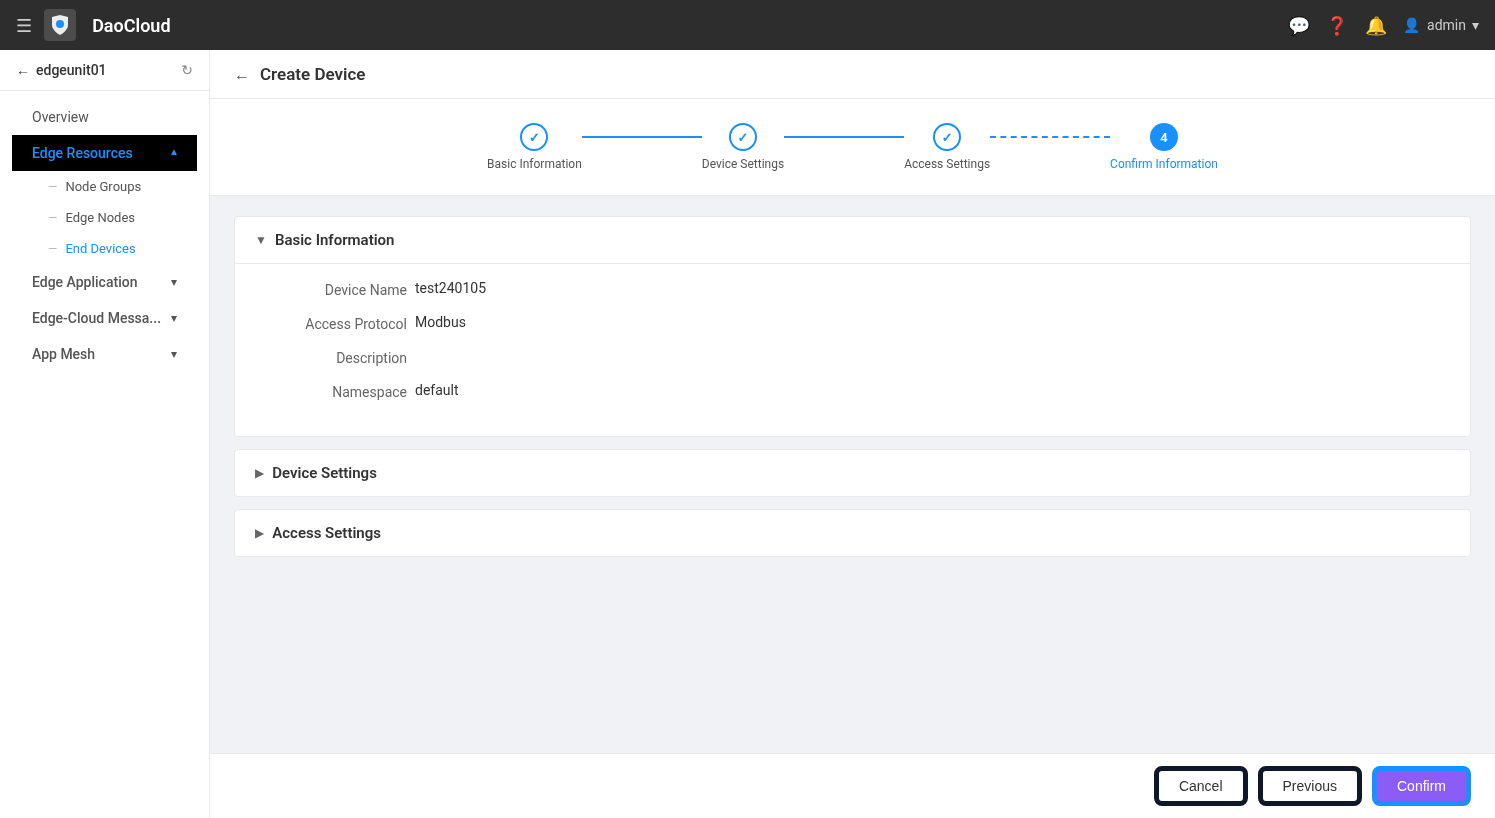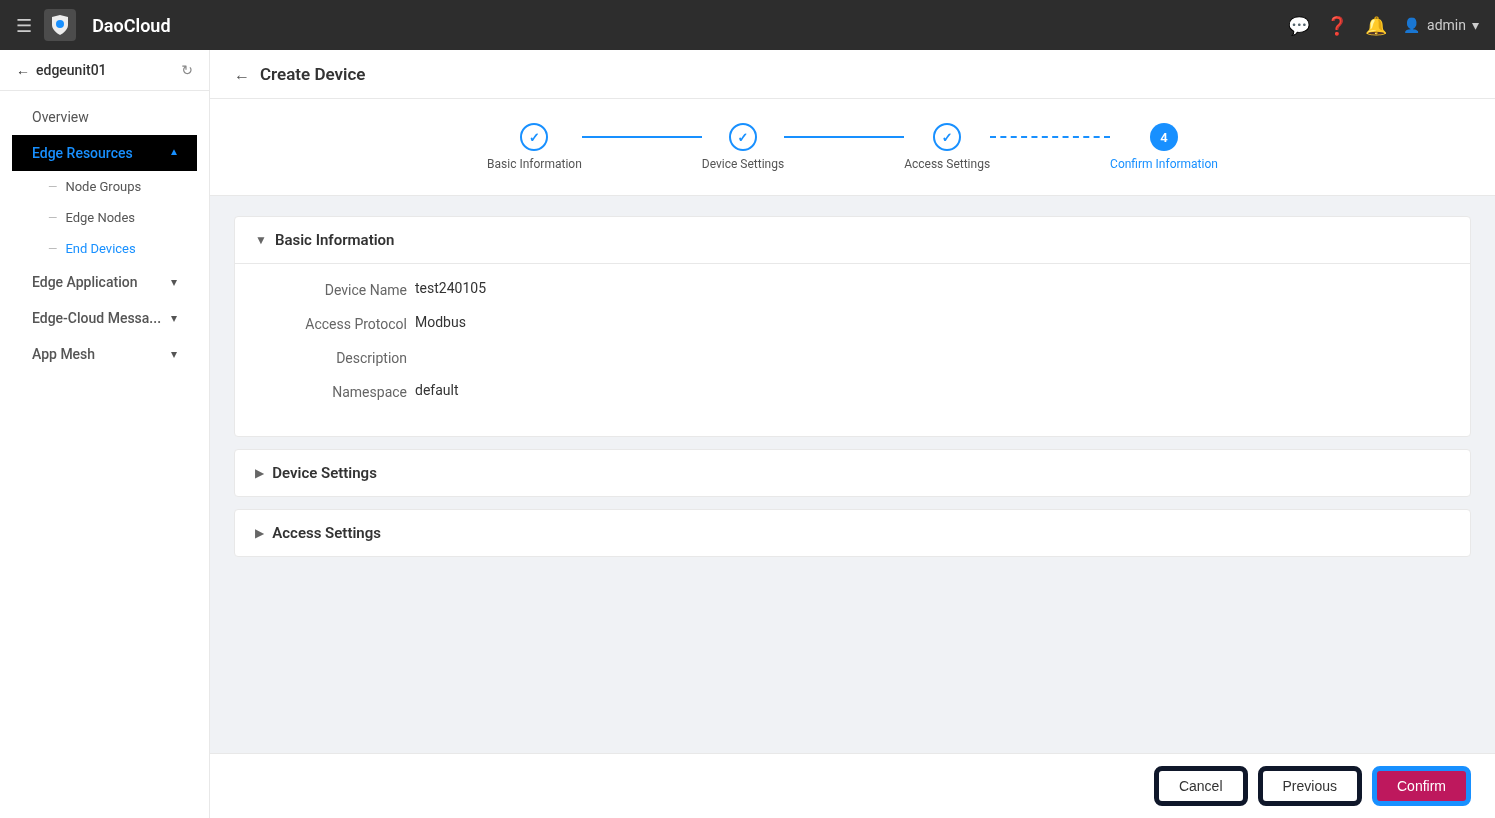--- a/index.html
+++ b/index.html
@@ -193,21 +193,21 @@
     .btn {
       padding: 7px 20px;
       border-radius: 8px;
       cursor: pointer;
       font-size: 14px;
       border: 5px solid #0f172a;
       background: #fff;
       color: #333;
     }
     .btn-primary {
-      background: #be185d;
+      background: #8b5cf6;
       color: #fff;
       border-color: #1890ff;
     }
 
     
     .check-icon::before { content: '✓'; font-size: 13px; font-weight: 700; }
   </style>
 </head>
 <body>
 

